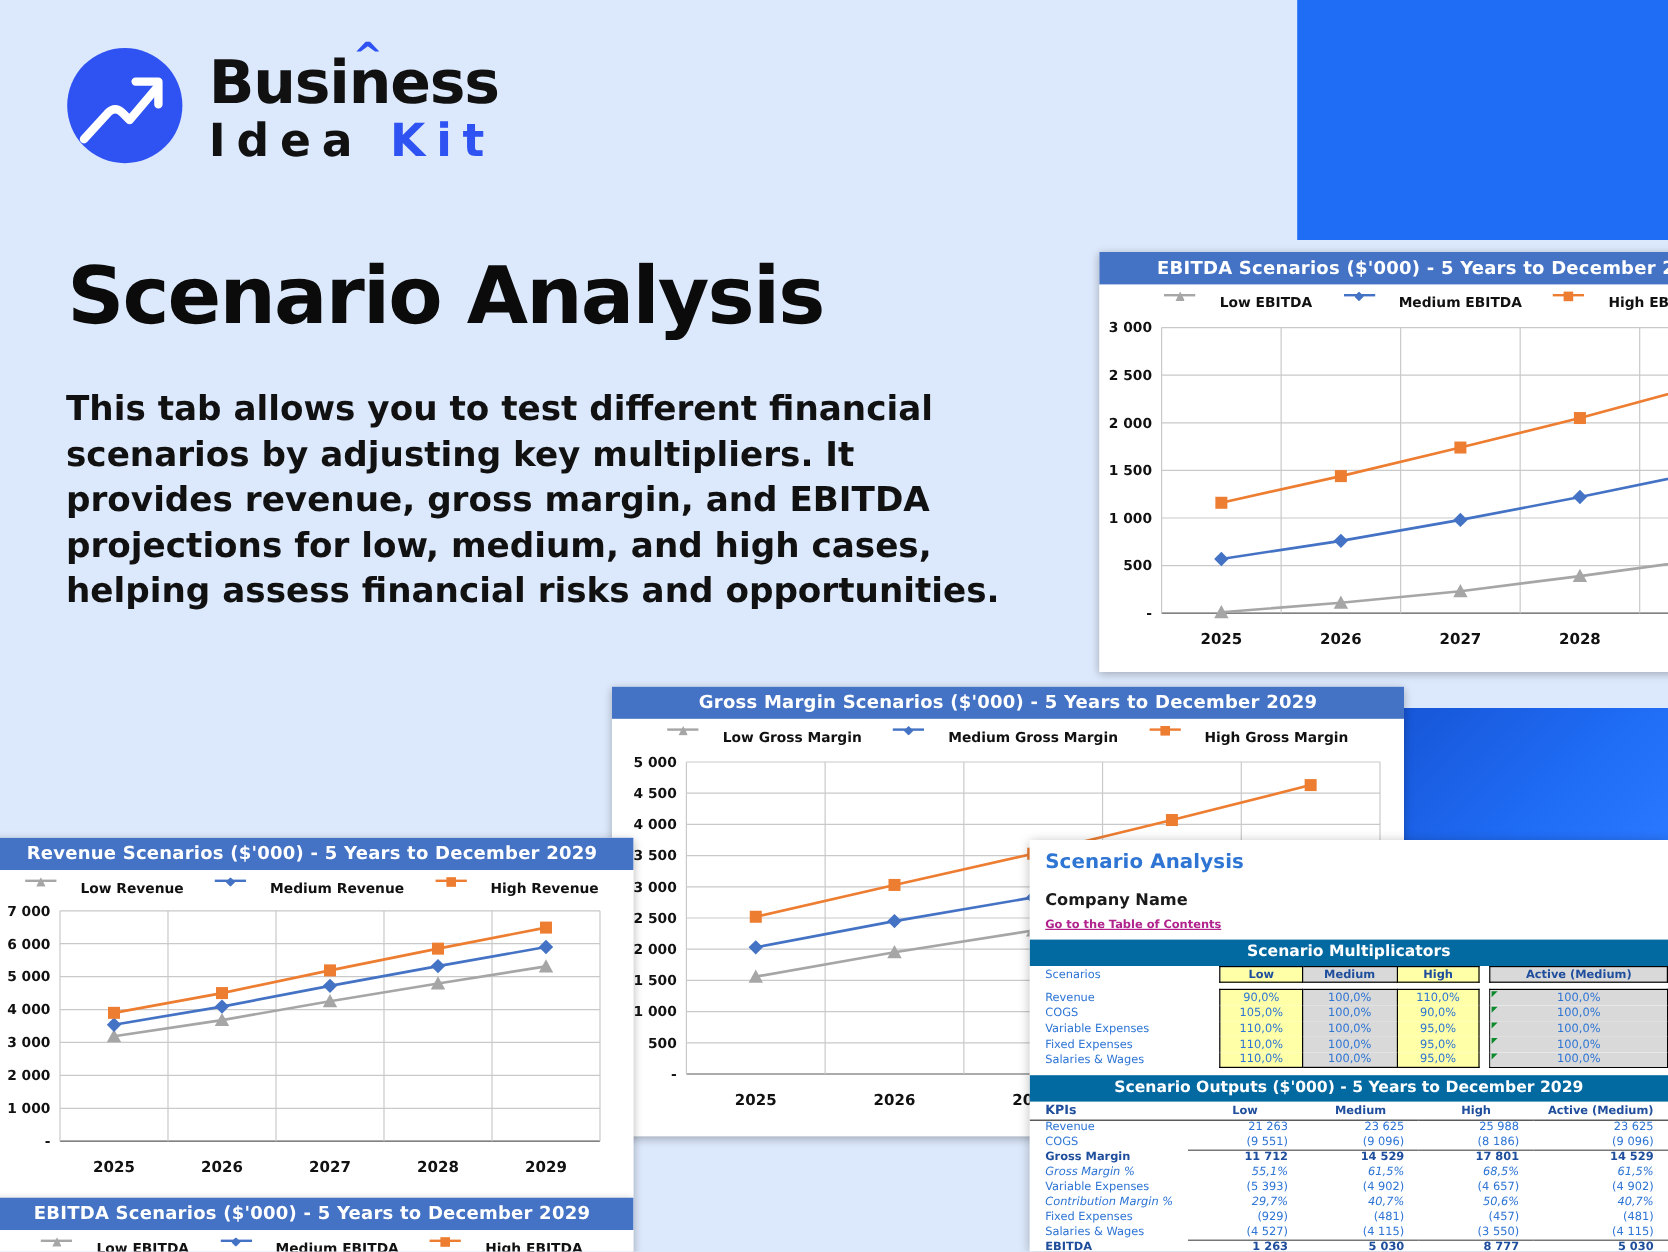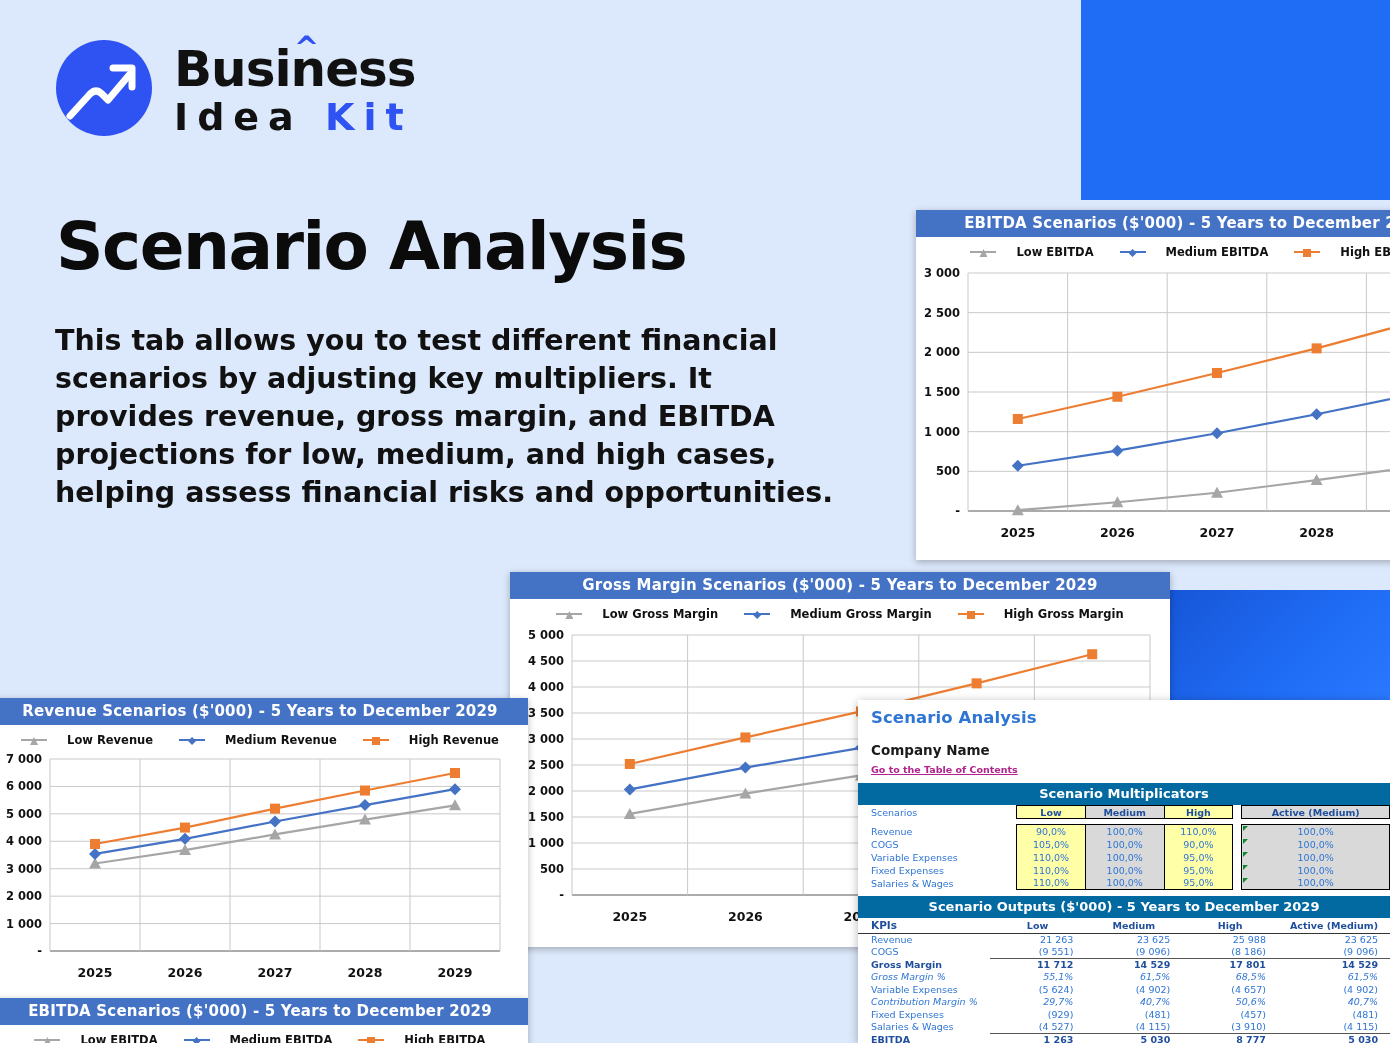--- a/index.html
+++ b/index.html
@@ -62,21 +62,21 @@
   }
   .chart-title {
     background: #4472c4; color: #fff; text-align: center; font-weight: bold;
     font-size: 15px; padding: 4px 0 5px; letter-spacing: .2px; white-space: nowrap;
     font-family: "DejaVu Sans", sans-serif;
   }
   .legend {
     display: flex; justify-content: center; gap: 26px; padding: 8px 0 4px;
     font-size: 11.5px; font-weight: bold; color: #111; font-family: "DejaVu Sans", sans-serif;
   }
-  .legend-item { display: flex; align-items: center; gap: 20px; white-space: nowrap; }
+  .legend-item { display: flex; align-items: flex-start; gap: 20px; white-space: nowrap; }
   .lg-line { width: 26px; height: 0; border-top: 2.4px solid #a6a6a6; position: relative; }
   .lg-line.blue { border-top-color: #4472c4; }
   .lg-line.orange { border-top-color: #ed7d31; }
   .lg-mark {
     position: absolute; left: 9px; top: -4px; width: 8px; height: 8px; background: #a6a6a6;
     clip-path: polygon(50% 0,100% 100%,0 100%);
   }
   .lg-mark.blue { background: #4472c4; clip-path: polygon(50% 0,100% 50%,50% 100%,0 50%); }
   .lg-mark.orange { background: #ed7d31; clip-path: none; }
 
@@ -513,21 +513,21 @@
         </tr>
         <tr class="o-ital">
           <td class="lbl">Gross Margin %</td>
           <td class="num">55,1%</td>
           <td class="num">61,5%</td>
           <td class="num">68,5%</td>
           <td class="num">61,5%</td>
         </tr>
         <tr class="">
           <td class="lbl">Variable Expenses</td>
-          <td class="num">(5 624)</td>
+          <td class="num">(5 393)</td>
           <td class="num">(4 902)</td>
           <td class="num">(4 657)</td>
           <td class="num">(4 902)</td>
         </tr>
         <tr class="o-ital">
           <td class="lbl">Contribution Margin %</td>
           <td class="num">29,7%</td>
           <td class="num">40,7%</td>
           <td class="num">50,6%</td>
           <td class="num">40,7%</td>
@@ -536,21 +536,21 @@
           <td class="lbl">Fixed Expenses</td>
           <td class="num">(929)</td>
           <td class="num">(481)</td>
           <td class="num">(457)</td>
           <td class="num">(481)</td>
         </tr>
         <tr class="">
           <td class="lbl">Salaries &amp; Wages</td>
           <td class="num">(4 527)</td>
           <td class="num">(4 115)</td>
-          <td class="num">(3 910)</td>
+          <td class="num">(3 550)</td>
           <td class="num">(4 115)</td>
         </tr>
         <tr class="o-bold o-dbl">
           <td class="lbl">EBITDA</td>
           <td class="num">1 263</td>
           <td class="num">5 030</td>
           <td class="num">8 777</td>
           <td class="num">5 030</td>
         </tr>
       </tbody>

